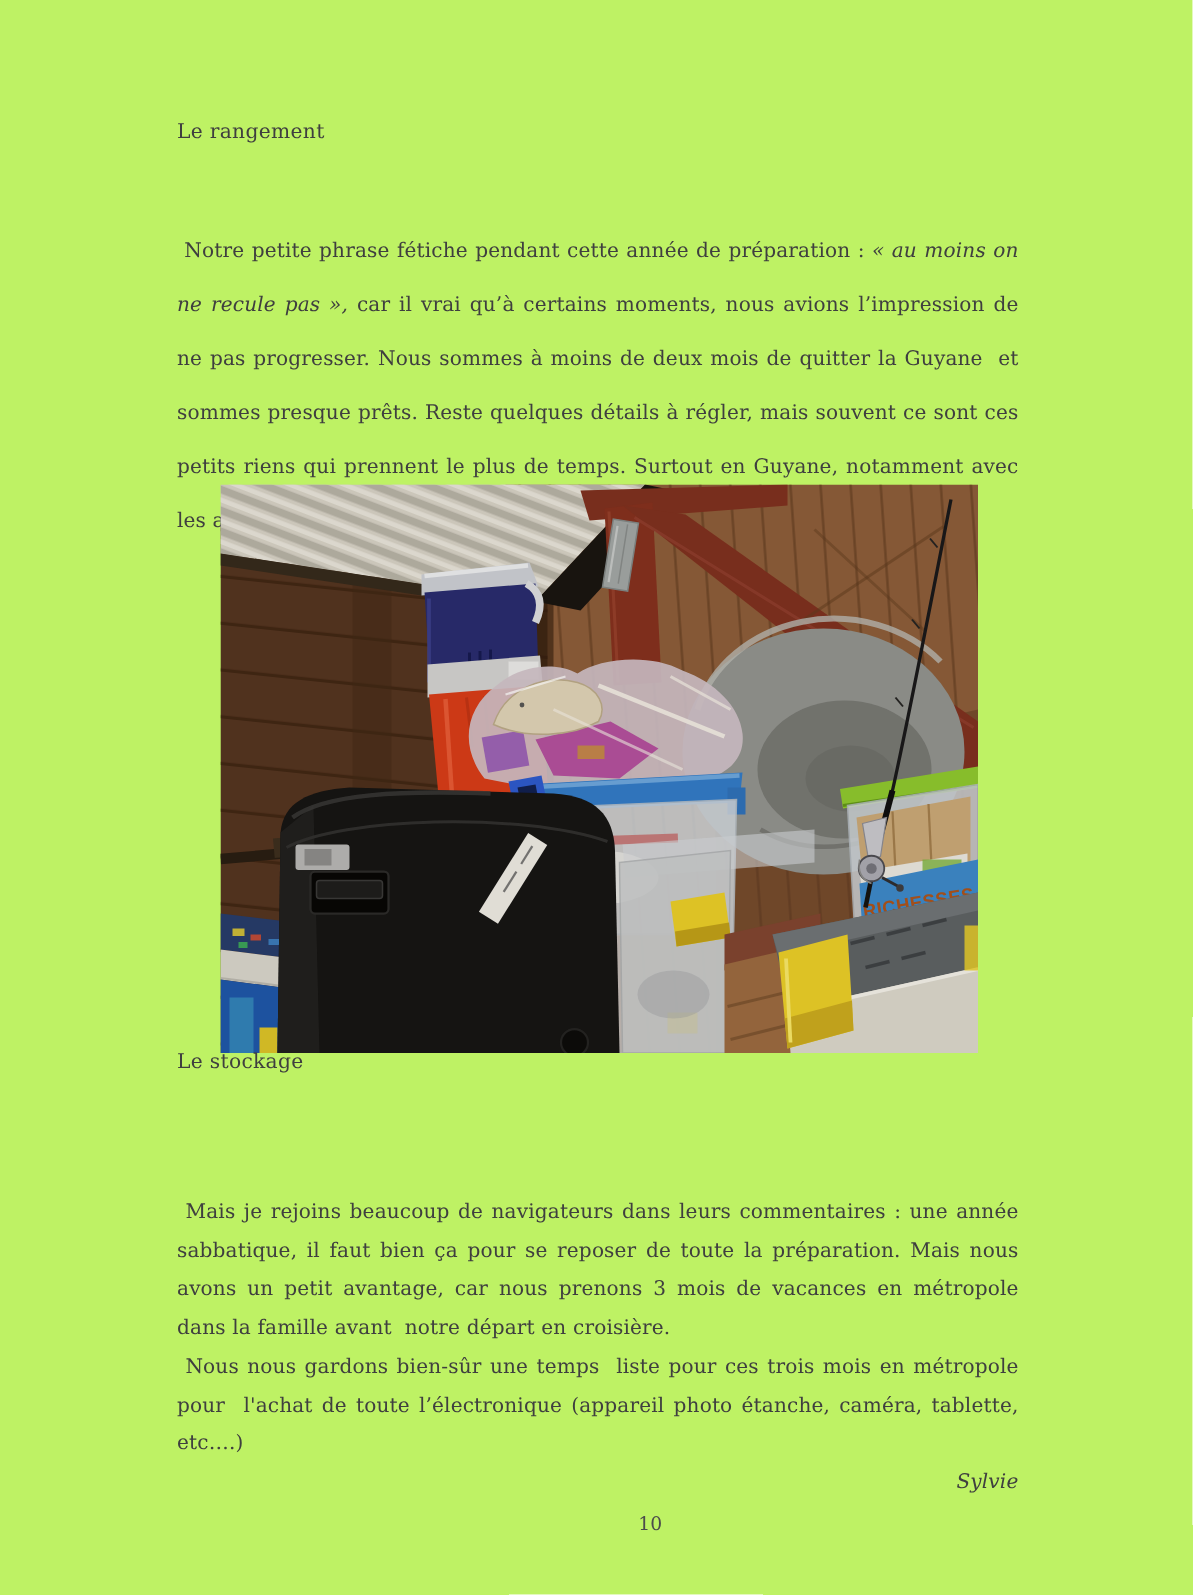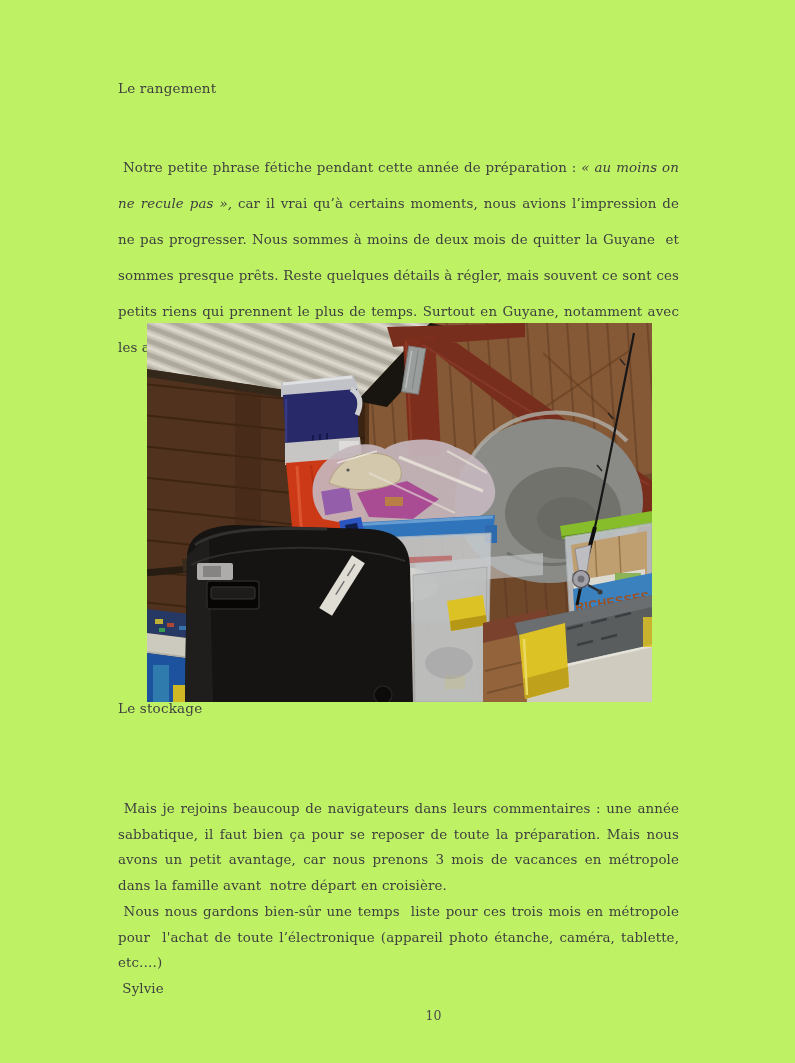--- a/index.html
+++ b/index.html
@@ -9,21 +9,21 @@
     color:#3f3f3f; overflow:hidden;
   }
   .h-plain{position:absolute; left:118px; font-size:13.5px; font-weight:normal; margin:0; letter-spacing:.2px;}
   .para{
     position:absolute; left:118px; width:561px; margin:0;
     font-size:13.4px; line-height:36px; text-align:justify;
     white-space:pre-wrap; letter-spacing:.1px;
   }
   .flow{position:absolute; left:118px; width:561px; top:756px;margin-top:40px;}
   .flow p{margin:0; font-size:13.4px; line-height:25.7px; text-align:justify; white-space:pre-wrap; letter-spacing:.1px;}
-  .flow .nojust{text-align:left;}
+  .flow .nojust{text-align:right;font-style:italic;}
   .photo{
     position:absolute; left:147px; top:323px; width:505px; height:379px; margin:0;
   }
   .photo svg{display:block; width:505px; height:379px;}
   .pagenum{
     position:absolute; left:0; top:1008px; width:100%; text-align:center;
     font-size:12.5px; color:#4c4c4c;padding-left:36px;
   }
   .q{font-style:italic;}
 </style>

